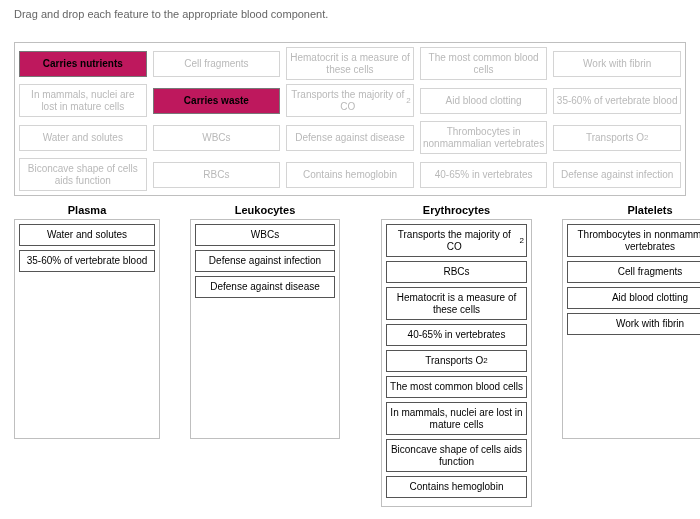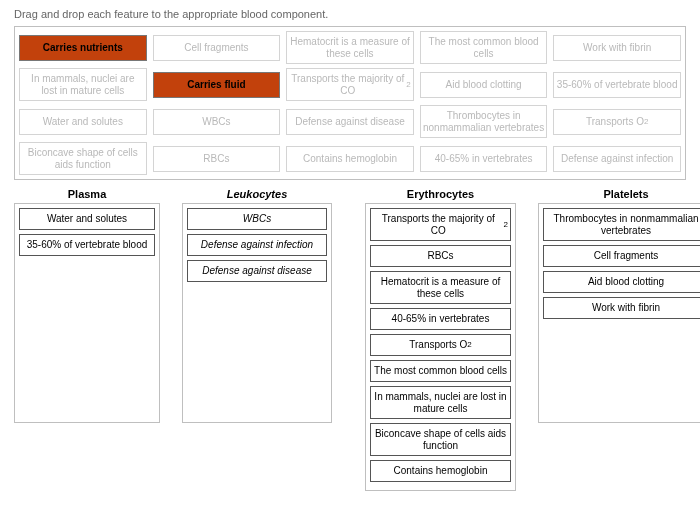--- a/index.html
+++ b/index.html
@@ -7,21 +7,21 @@
   body {
     font-family: Arial, Helvetica, sans-serif;
     font-size: 11px;
     color: #444;
     width: 700px;
     padding: 8px 14px 14px 14px;
   }
   .instructions {
     color: #666;
     font-size: 11px;
-    margin-bottom: 6px;
+    margin-bottom: 22px;
   }
 
   
   .pool {
     border: 1px solid #bfbfbf;
     padding: 4px 4px;
     display: grid;
     grid-template-columns: repeat(5, 1fr);
     column-gap: 6px;
     row-gap: 4px;
@@ -34,41 +34,41 @@
     min-height: 26px;
     display: flex;
     align-items: center;
     justify-content: center;
     line-height: 1.15;
     font-size: 10px;
   }
   .avail {
     border-color: #777;
     color: #000;
-    background: #c2410c;
+    background: #be185d;
     font-weight: bold;
     cursor: move;
   }
   .used {
     border-color: #d4d4d4;
     color: #b9b9b9;
     background: #fff;
   }
 
   
   .cats {
     display: flex;
-    gap: 22px;
+    gap: 30px;
     margin-top: 6px;
     align-items: flex-start;
     justify-content: space-between;
   }
   .cat { flex: 0 0 auto; }
   .cat.w-plasma      { width: 146px; }
-  .cat.w-leukocytes  { width: 150px; font-style: italic; }
+  .cat.w-leukocytes  { width: 150px; }
   .cat.w-erythro     { width: 162px; padding-left: 11px; }
   .cat.w-platelets   { width: 176px; }
   .cat-title {
     text-align: center;
     font-weight: bold;
     font-size: 11px;
     margin: 2px 0 3px 0;
     color: #000;
   }
   .dropzone {
@@ -98,21 +98,21 @@
 
 <div class="instructions">Drag and drop each feature to the appropriate blood component.</div>
 
 <div class="pool" id="pool">
     <div class="pool-item avail">Carries nutrients</div>
     <div class="pool-item used">Cell fragments</div>
     <div class="pool-item used">Hematocrit is a measure of these cells</div>
     <div class="pool-item used">The most common blood cells</div>
     <div class="pool-item used">Work with fibrin</div>
     <div class="pool-item used">In mammals, nuclei are lost in mature cells</div>
-    <div class="pool-item avail">Carries fluid</div>
+    <div class="pool-item avail">Carries waste</div>
     <div class="pool-item used">Transports the majority of CO<span class="sub">2</span></div>
     <div class="pool-item used">Aid blood clotting</div>
     <div class="pool-item used">35-60% of vertebrate blood</div>
     <div class="pool-item used">Water and solutes</div>
     <div class="pool-item used">WBCs</div>
     <div class="pool-item used">Defense against disease</div>
     <div class="pool-item used">Thrombocytes in nonmammalian vertebrates</div>
     <div class="pool-item used">Transports O<span class="sub">2</span></div>
     <div class="pool-item used">Biconcave shape of cells aids function</div>
     <div class="pool-item used">RBCs</div>

